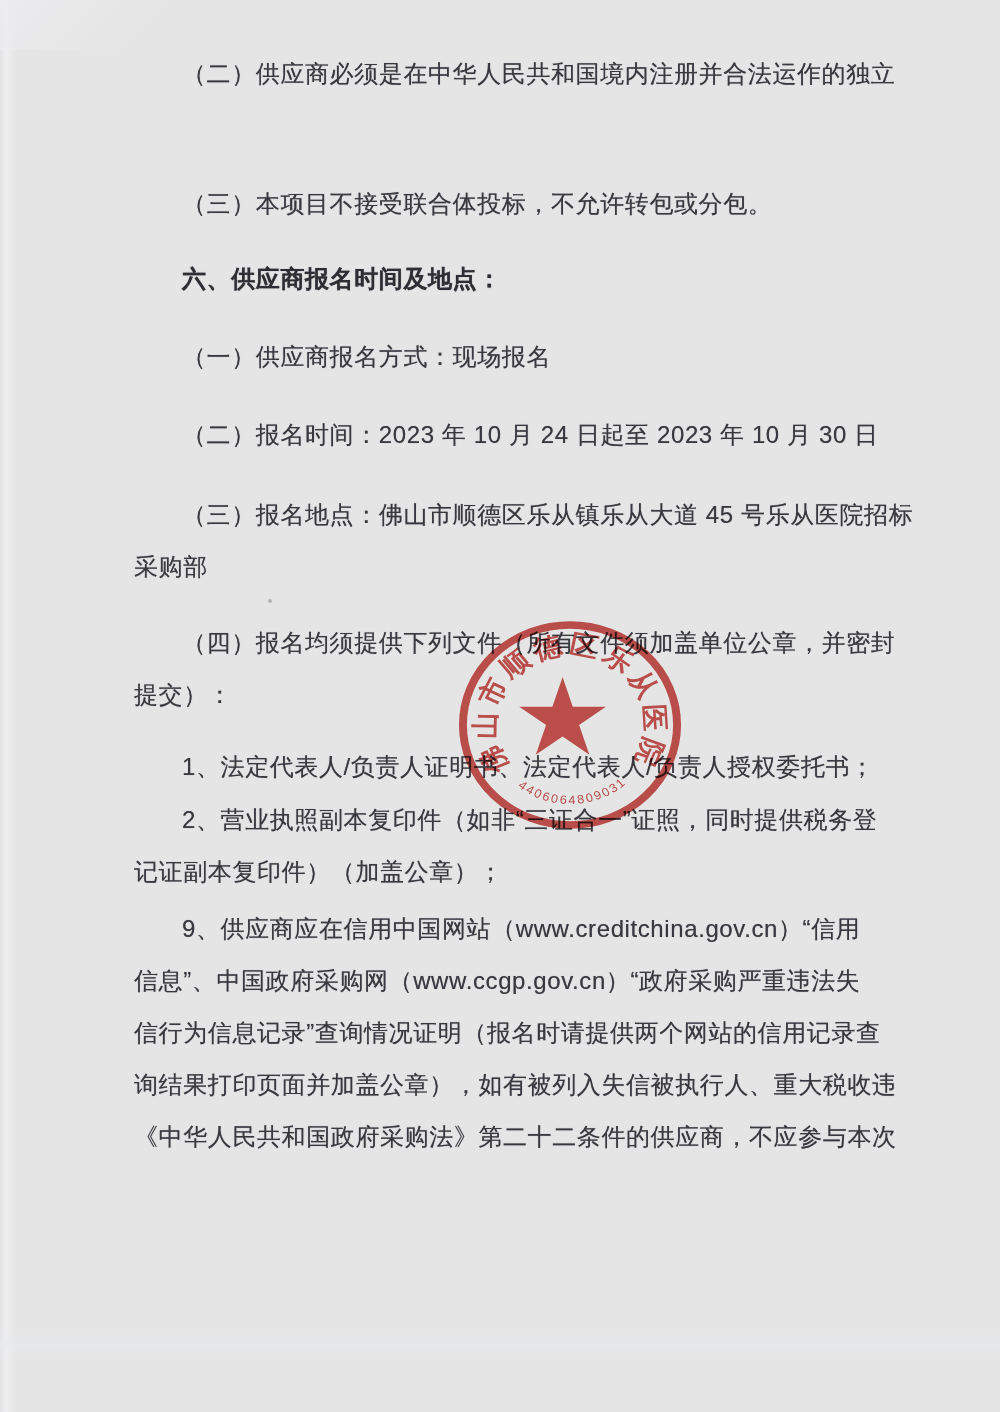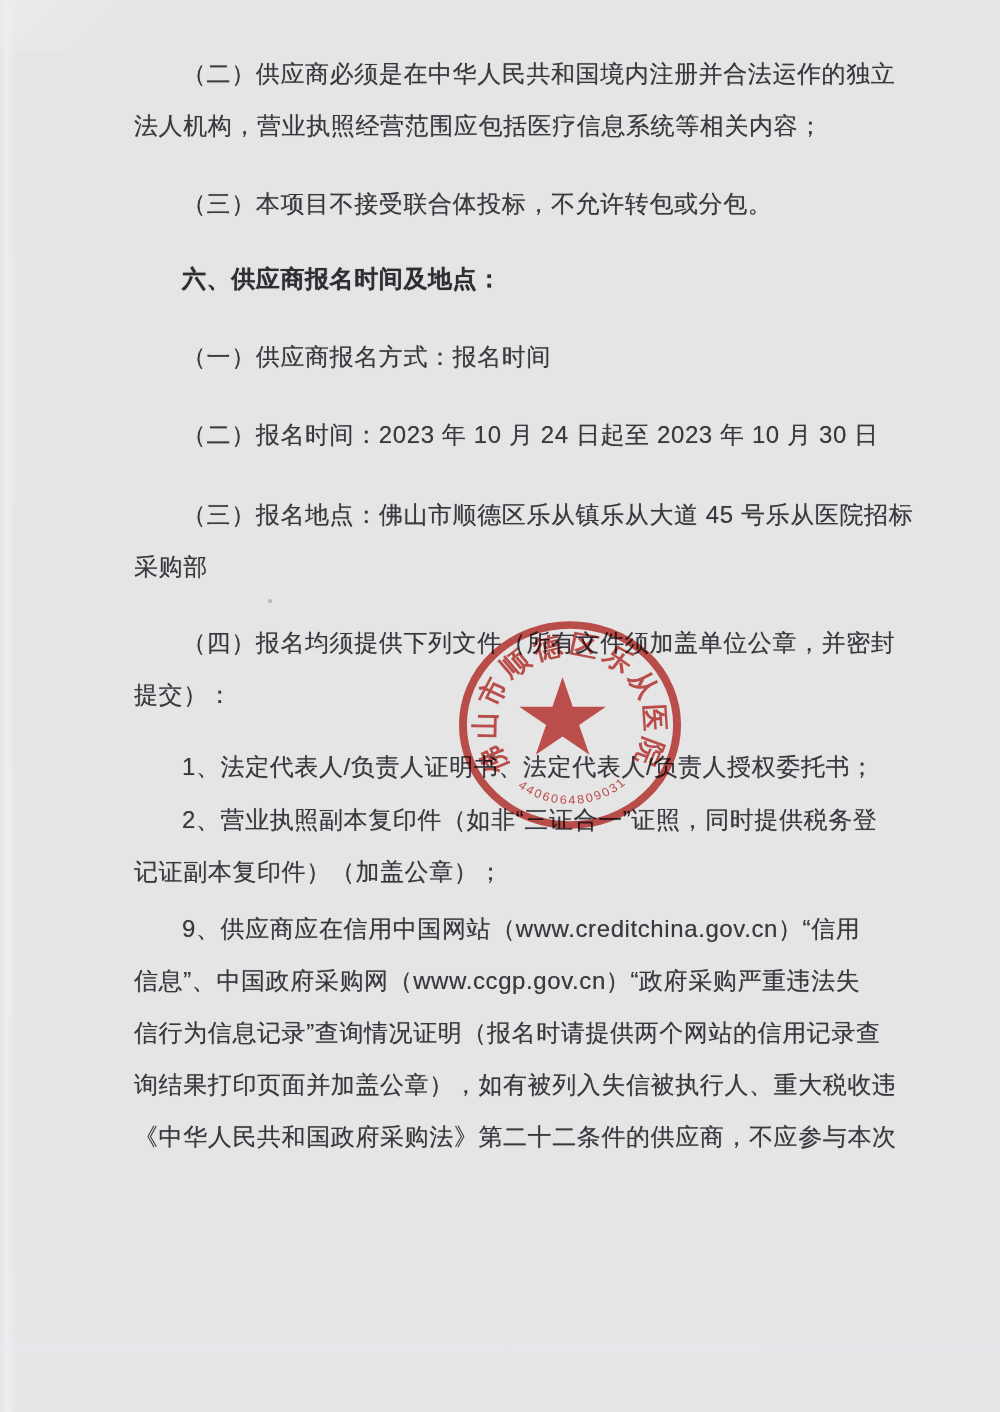--- a/index.html
+++ b/index.html
@@ -80,33 +80,32 @@
 
 <div class="page">
 
   <div class="scan-edge-left"></div>
   <div class="scan-corner-top"></div>
   <div class="scan-band-bottom"></div>
   <div class="speck"></div>
 
   <div class="para" style="top:48px">
     <div class="ln indent">（二）供应商必须是在中华人民共和国境内注册并合法运作的独立</div>
-    <div class="ln">法人机构，营业执照经营范围应包括医疗信息系统等相关内容；</div>
   </div>
 
   <div class="para" style="top:178px">
     <div class="ln indent">（三）本项目不接受联合体投标，不允许转包或分包。</div>
   </div>
 
   <div class="para heading" style="top:253px">
     <div class="ln indent">六、供应商报名时间及地点：</div>
   </div>
 
   <div class="para" style="top:331px">
-    <div class="ln indent">（一）供应商报名方式：报名时间</div>
+    <div class="ln indent">（一）供应商报名方式：现场报名</div>
   </div>
 
   <div class="para" style="top:409px">
     <div class="ln indent">（二）报名时间：2023 年 10 月 24 日起至 2023 年 10 月 30 日</div>
   </div>
 
   <div class="para" style="top:489px">
     <div class="ln indent">（三）报名地点：佛山市顺德区乐从镇乐从大道 45 号乐从医院招标</div>
     <div class="ln">采购部</div>
   </div>

